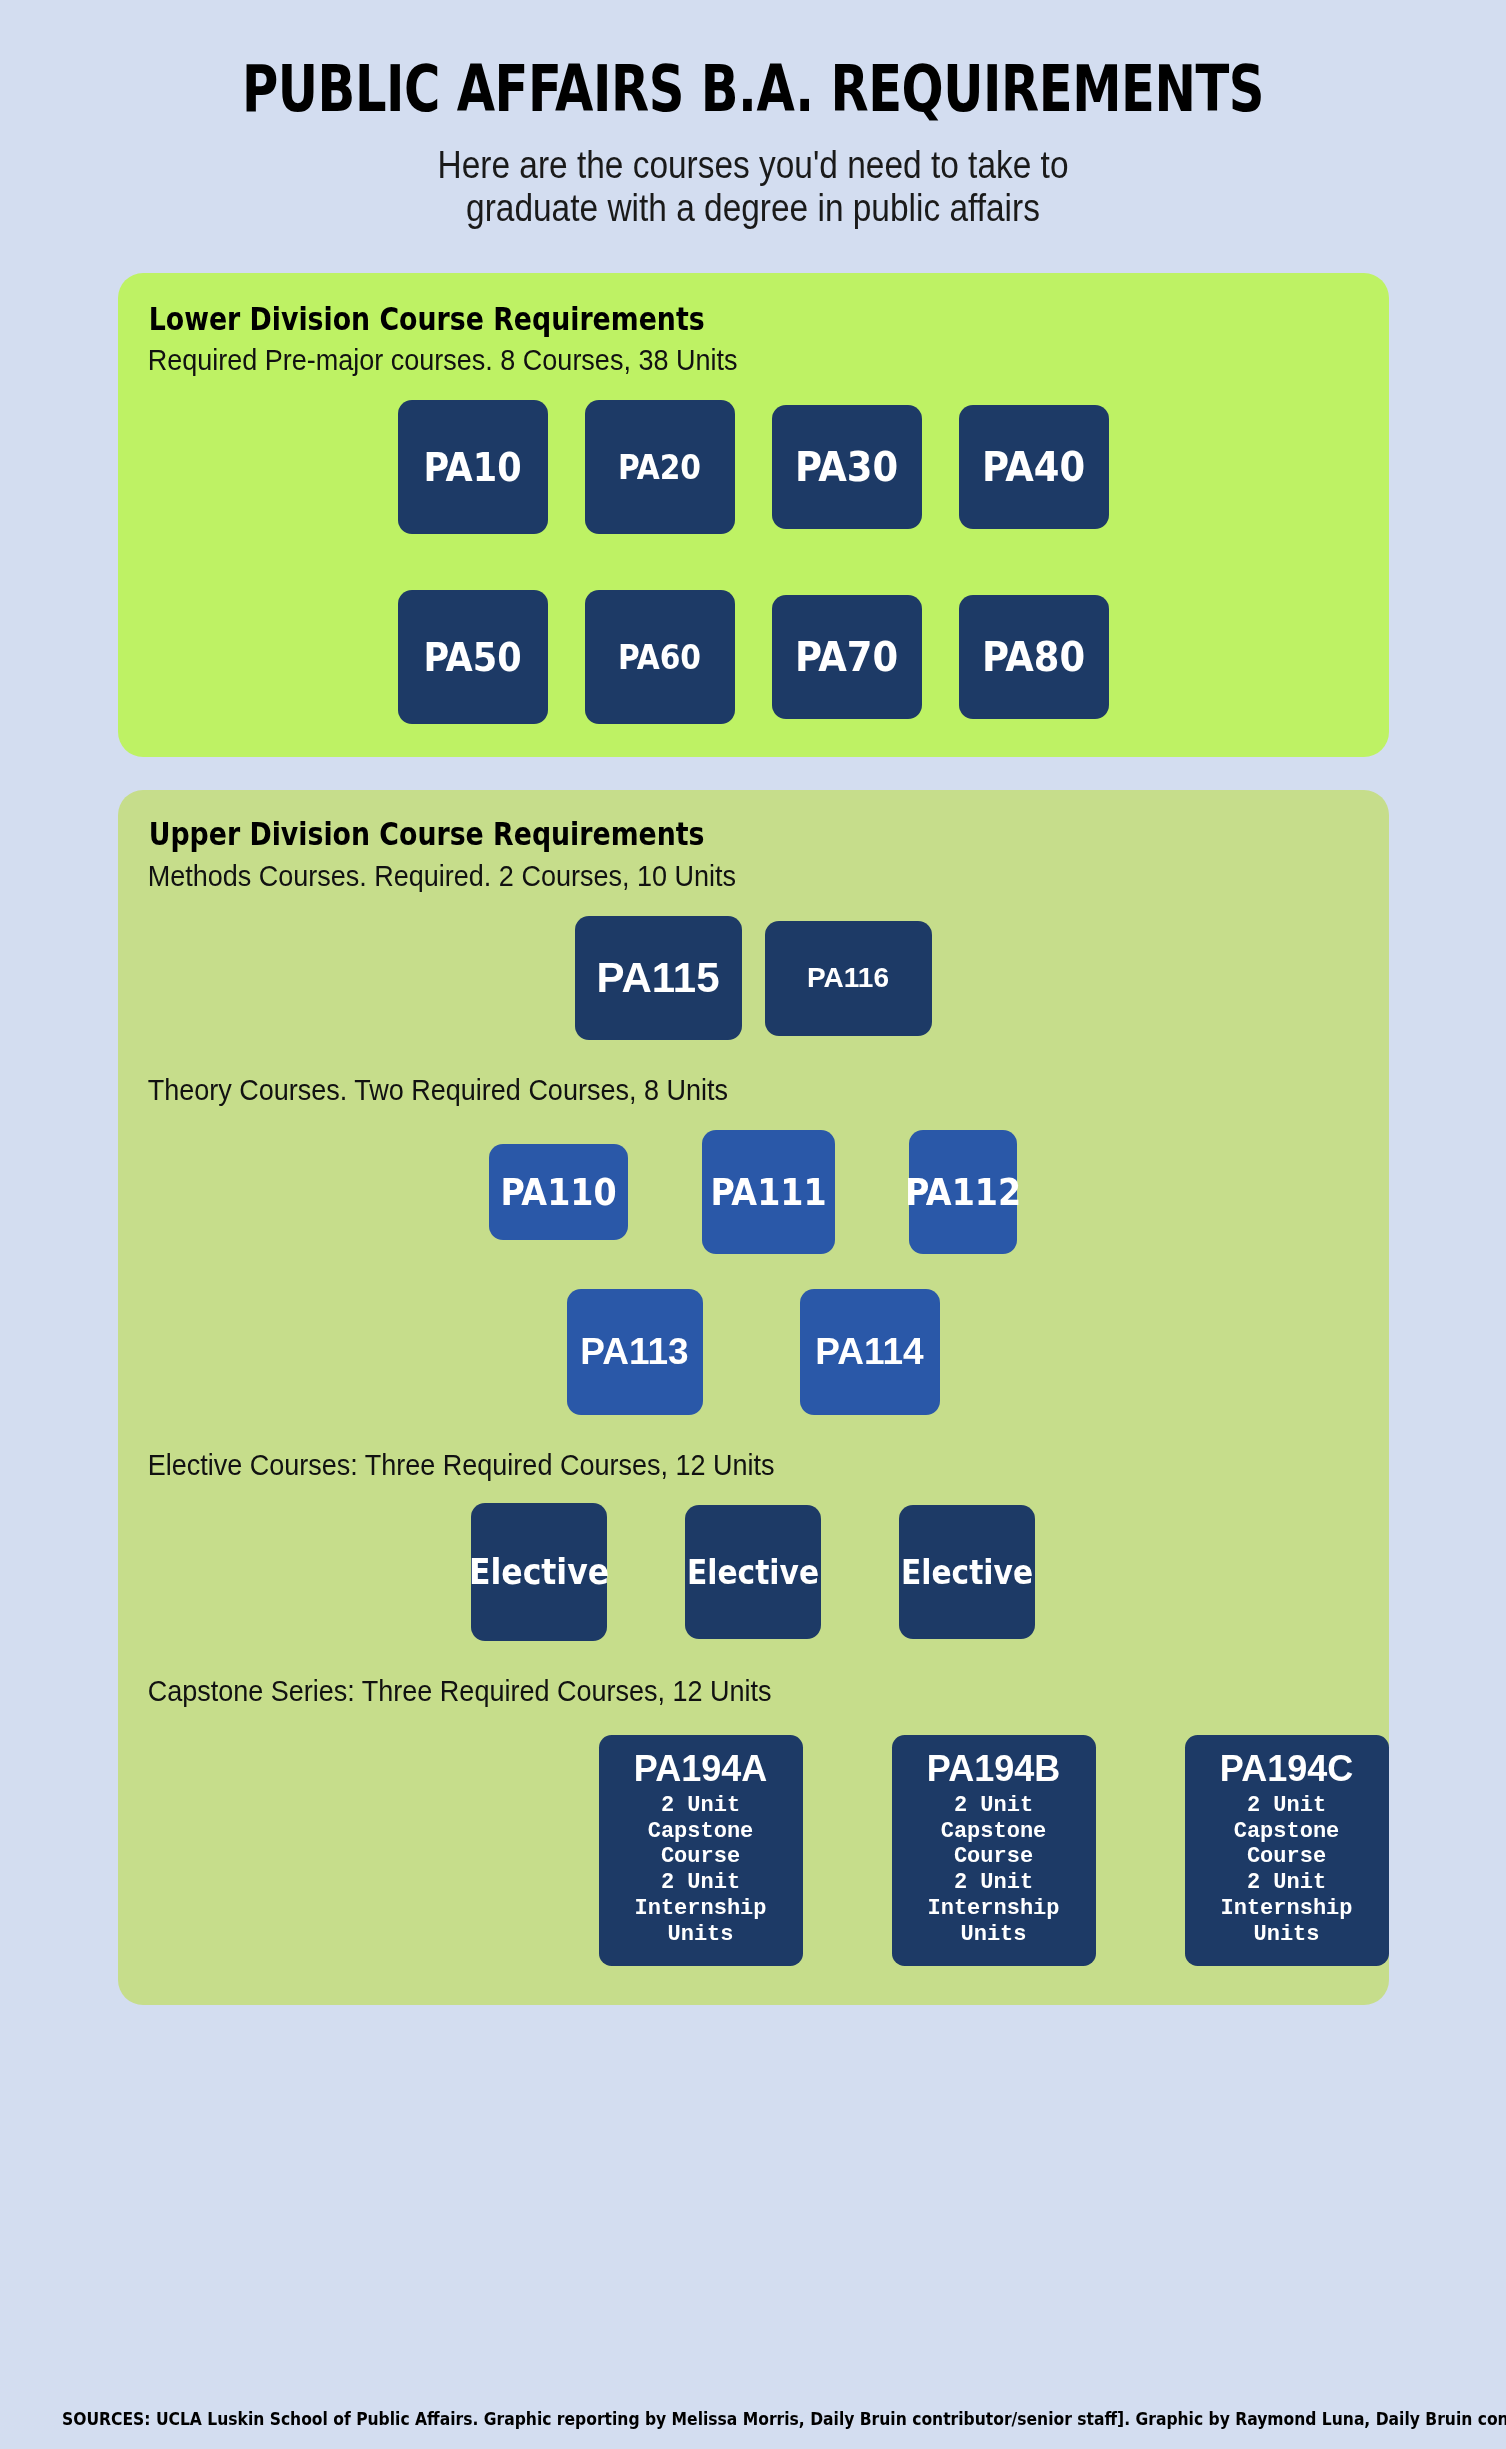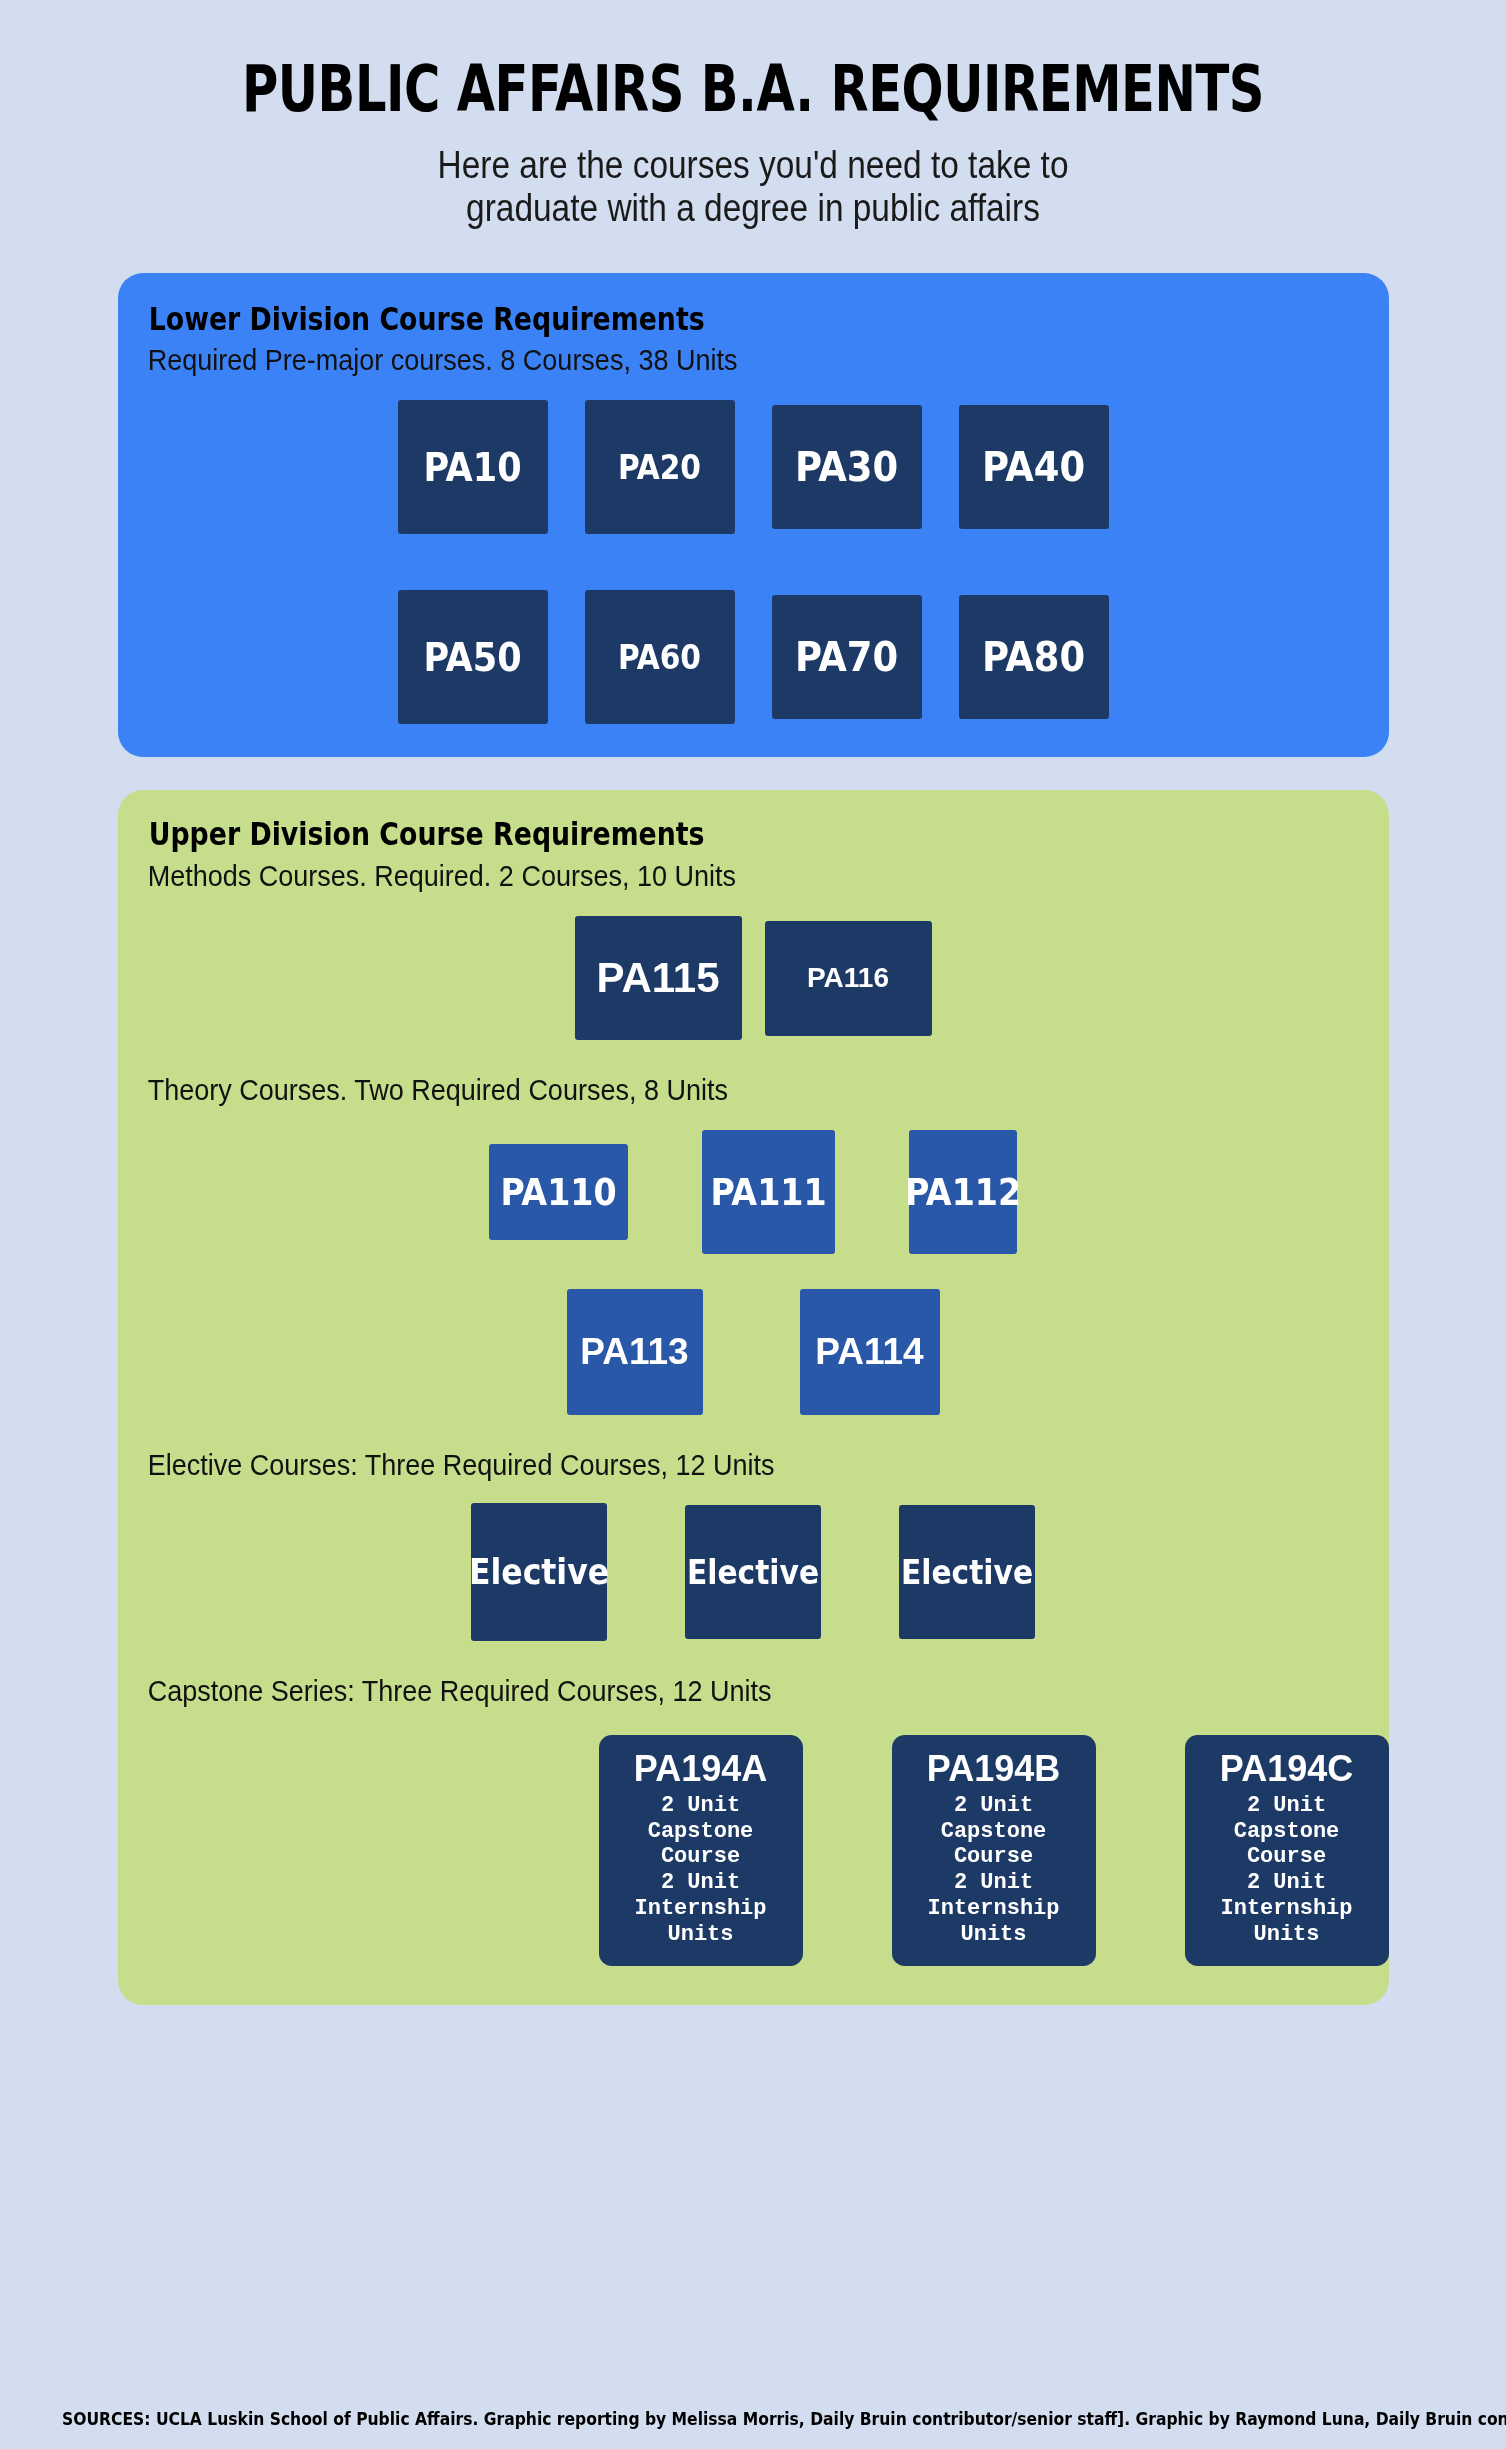--- a/index.html
+++ b/index.html
@@ -52,21 +52,21 @@
   }
 
   
   .panel {
     margin: 0 auto;
     border-radius: 25px;
     box-sizing: border-box;
   }
   .panel-lower {
     width: 1271px;
-    background: #3b82f6;
+    background: #bef264;
     margin-top: 43px;
     padding: 27px 0 33px 0;
   }
   .panel-upper {
     width: 1271px;
     background: #c6dd8b;
     margin-top: 33px;
     padding: 25px 0 39px 0;
   }
 
@@ -98,21 +98,21 @@
     align-items: center;
     gap: 37px;
     margin-top: 25px;
   }
   .row-lower { gap: 37px; margin-top: 23px; }
   .row-lower2 { margin-top: 56px; }
 
   .cbox {
     background: #1d3a66;
     color: #ffffff;
-    border-radius: 3px;
+    border-radius: 14px;
     display: flex;
     align-items: center;
     justify-content: center;
     font-family: "DejaVu Sans Condensed", "Liberation Sans Narrow", "Liberation Sans", sans-serif;
     font-weight: 700;
     text-align: center;
     box-sizing: border-box;
   }
   .cbox.bright { background: #2a58a8; }
 

